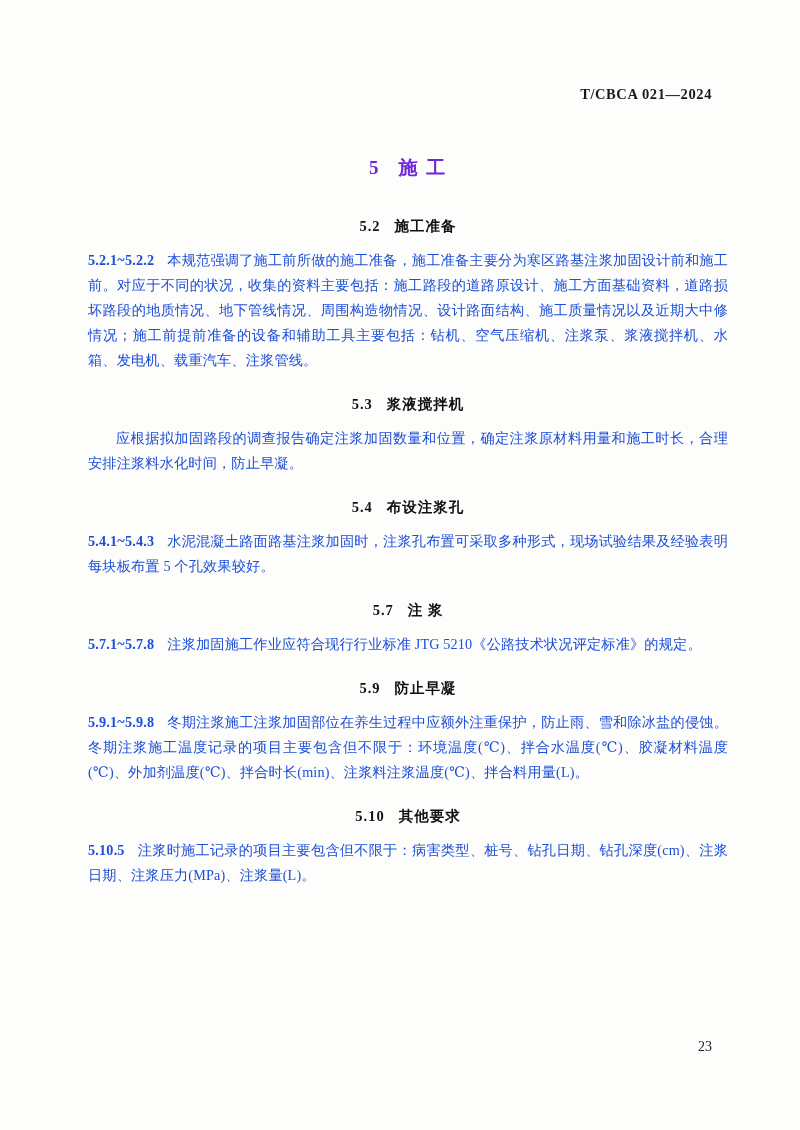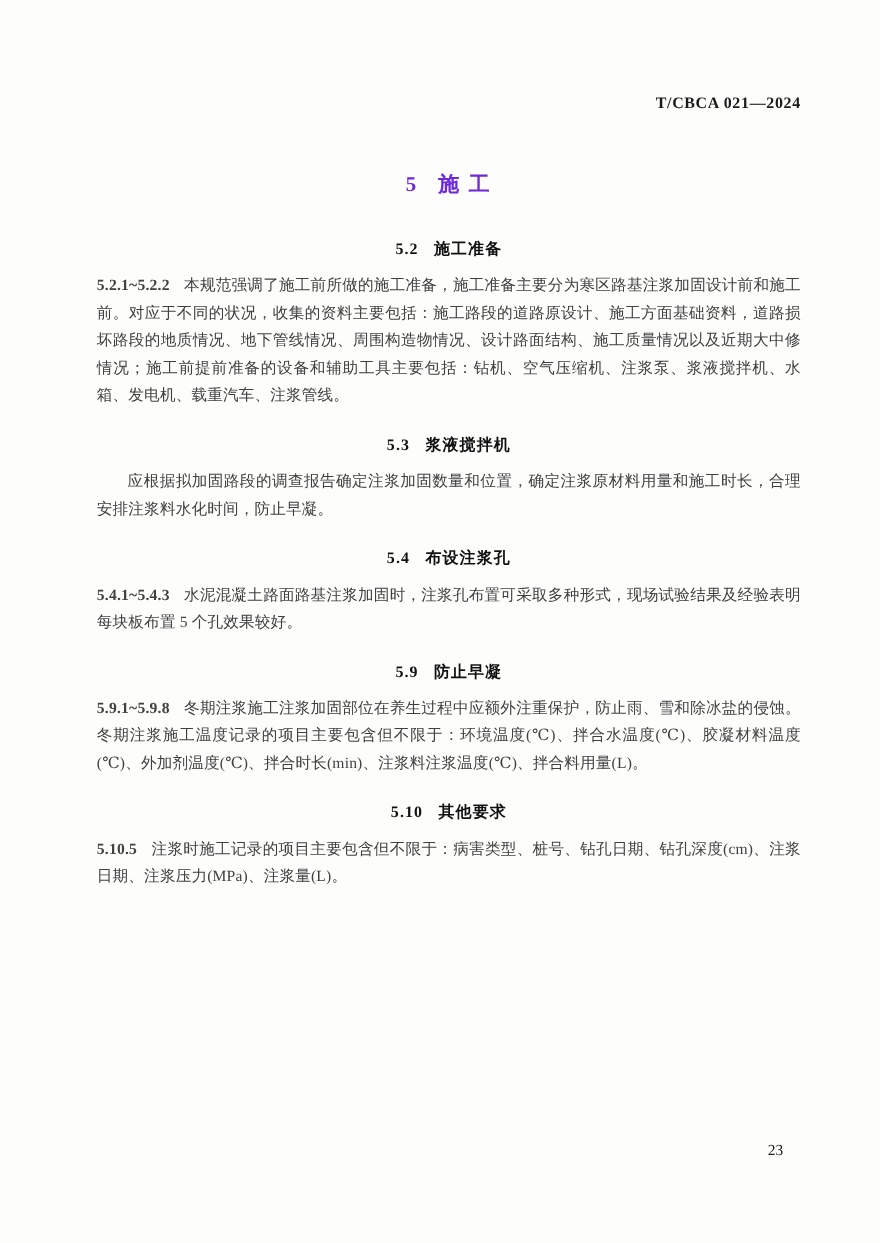--- a/index.html
+++ b/index.html
@@ -32,21 +32,21 @@
     top: 86px;
     width: 640px;
   }
   .header-line {
     text-align: right;
     font-family: "Liberation Serif", "DejaVu Serif", serif;
     font-size: 14.5px;
     letter-spacing: 0.6px;
     color: #1b1b1b;
     font-weight: 700;
-    margin: 0 0 52px 0;
+    margin: 0 16px 52px 0;
   }
   .chapter-title {
     text-align: center;
     font-size: 19px;
     font-weight: 700;
     color: #6d28d9;
     letter-spacing: 2px;
     margin: 0 0 36px 0;
   }
   .chapter-title .num {
@@ -60,21 +60,21 @@
     letter-spacing: 1px;
     margin: 22px 0 12px 0;
   }
   .sec-title .num {
     margin-right: 14px;
     font-family: Liberation Serif, serif;
   }
   p.body {
     font-size: 14.2px;
     line-height: 25px;
-    color: #404040;
+    color: #1d4ed8;
     margin: 0 0 4px 0;
     text-align: justify;
     text-justify: inter-ideograph;
     letter-spacing: 0.15px;
   }
   p.indent {
     text-indent: 28px;
   }
   .clause {
     font-weight: 700;
@@ -123,20 +123,26 @@
         <p class="body indent"><span>应根据拟加固路段的调查报告确定注浆加固数量和位置，确定注浆原材料用量和施工时长，合理安排注浆料水化时间，防止早凝。</span></p>
       </div>
 
       <div class="block">
         <div class="sec-title">
           <span class="num">5.4</span><span>布设注浆孔</span>
         </div>
         <p class="body"><span class="clause">5.4.1~5.4.3</span><span class="sp"></span><span>水泥混凝土路面路基注浆加固时，注浆孔布置可采取多种形式，现场试验结果及经验表明每块板布置 5 个孔效果较好。</span></p>
       </div>
 
+      <div class="block">
+        <div class="sec-title">
+          <span class="num">5.7</span><span>注        浆</span>
+        </div>
+        <p class="body"><span class="clause">5.7.1~5.7.8</span><span class="sp"></span><span>注浆加固施工作业应符合现行行业标准 JTG 5210《公路技术状况评定标准》的规定。</span></p>
+      </div>
 
       <div class="block">
         <div class="sec-title">
           <span class="num">5.9</span><span>防止早凝</span>
         </div>
         <p class="body"><span class="clause">5.9.1~5.9.8</span><span class="sp"></span><span>冬期注浆施工注浆加固部位在养生过程中应额外注重保护，防止雨、雪和除冰盐的侵蚀。冬期注浆施工温度记录的项目主要包含但不限于：环境温度(℃)、拌合水温度(℃)、胶凝材料温度(℃)、外加剂温度(℃)、拌合时长(min)、注浆料注浆温度(℃)、拌合料用量(L)。</span></p>
       </div>
 
       <div class="block">
         <div class="sec-title">

